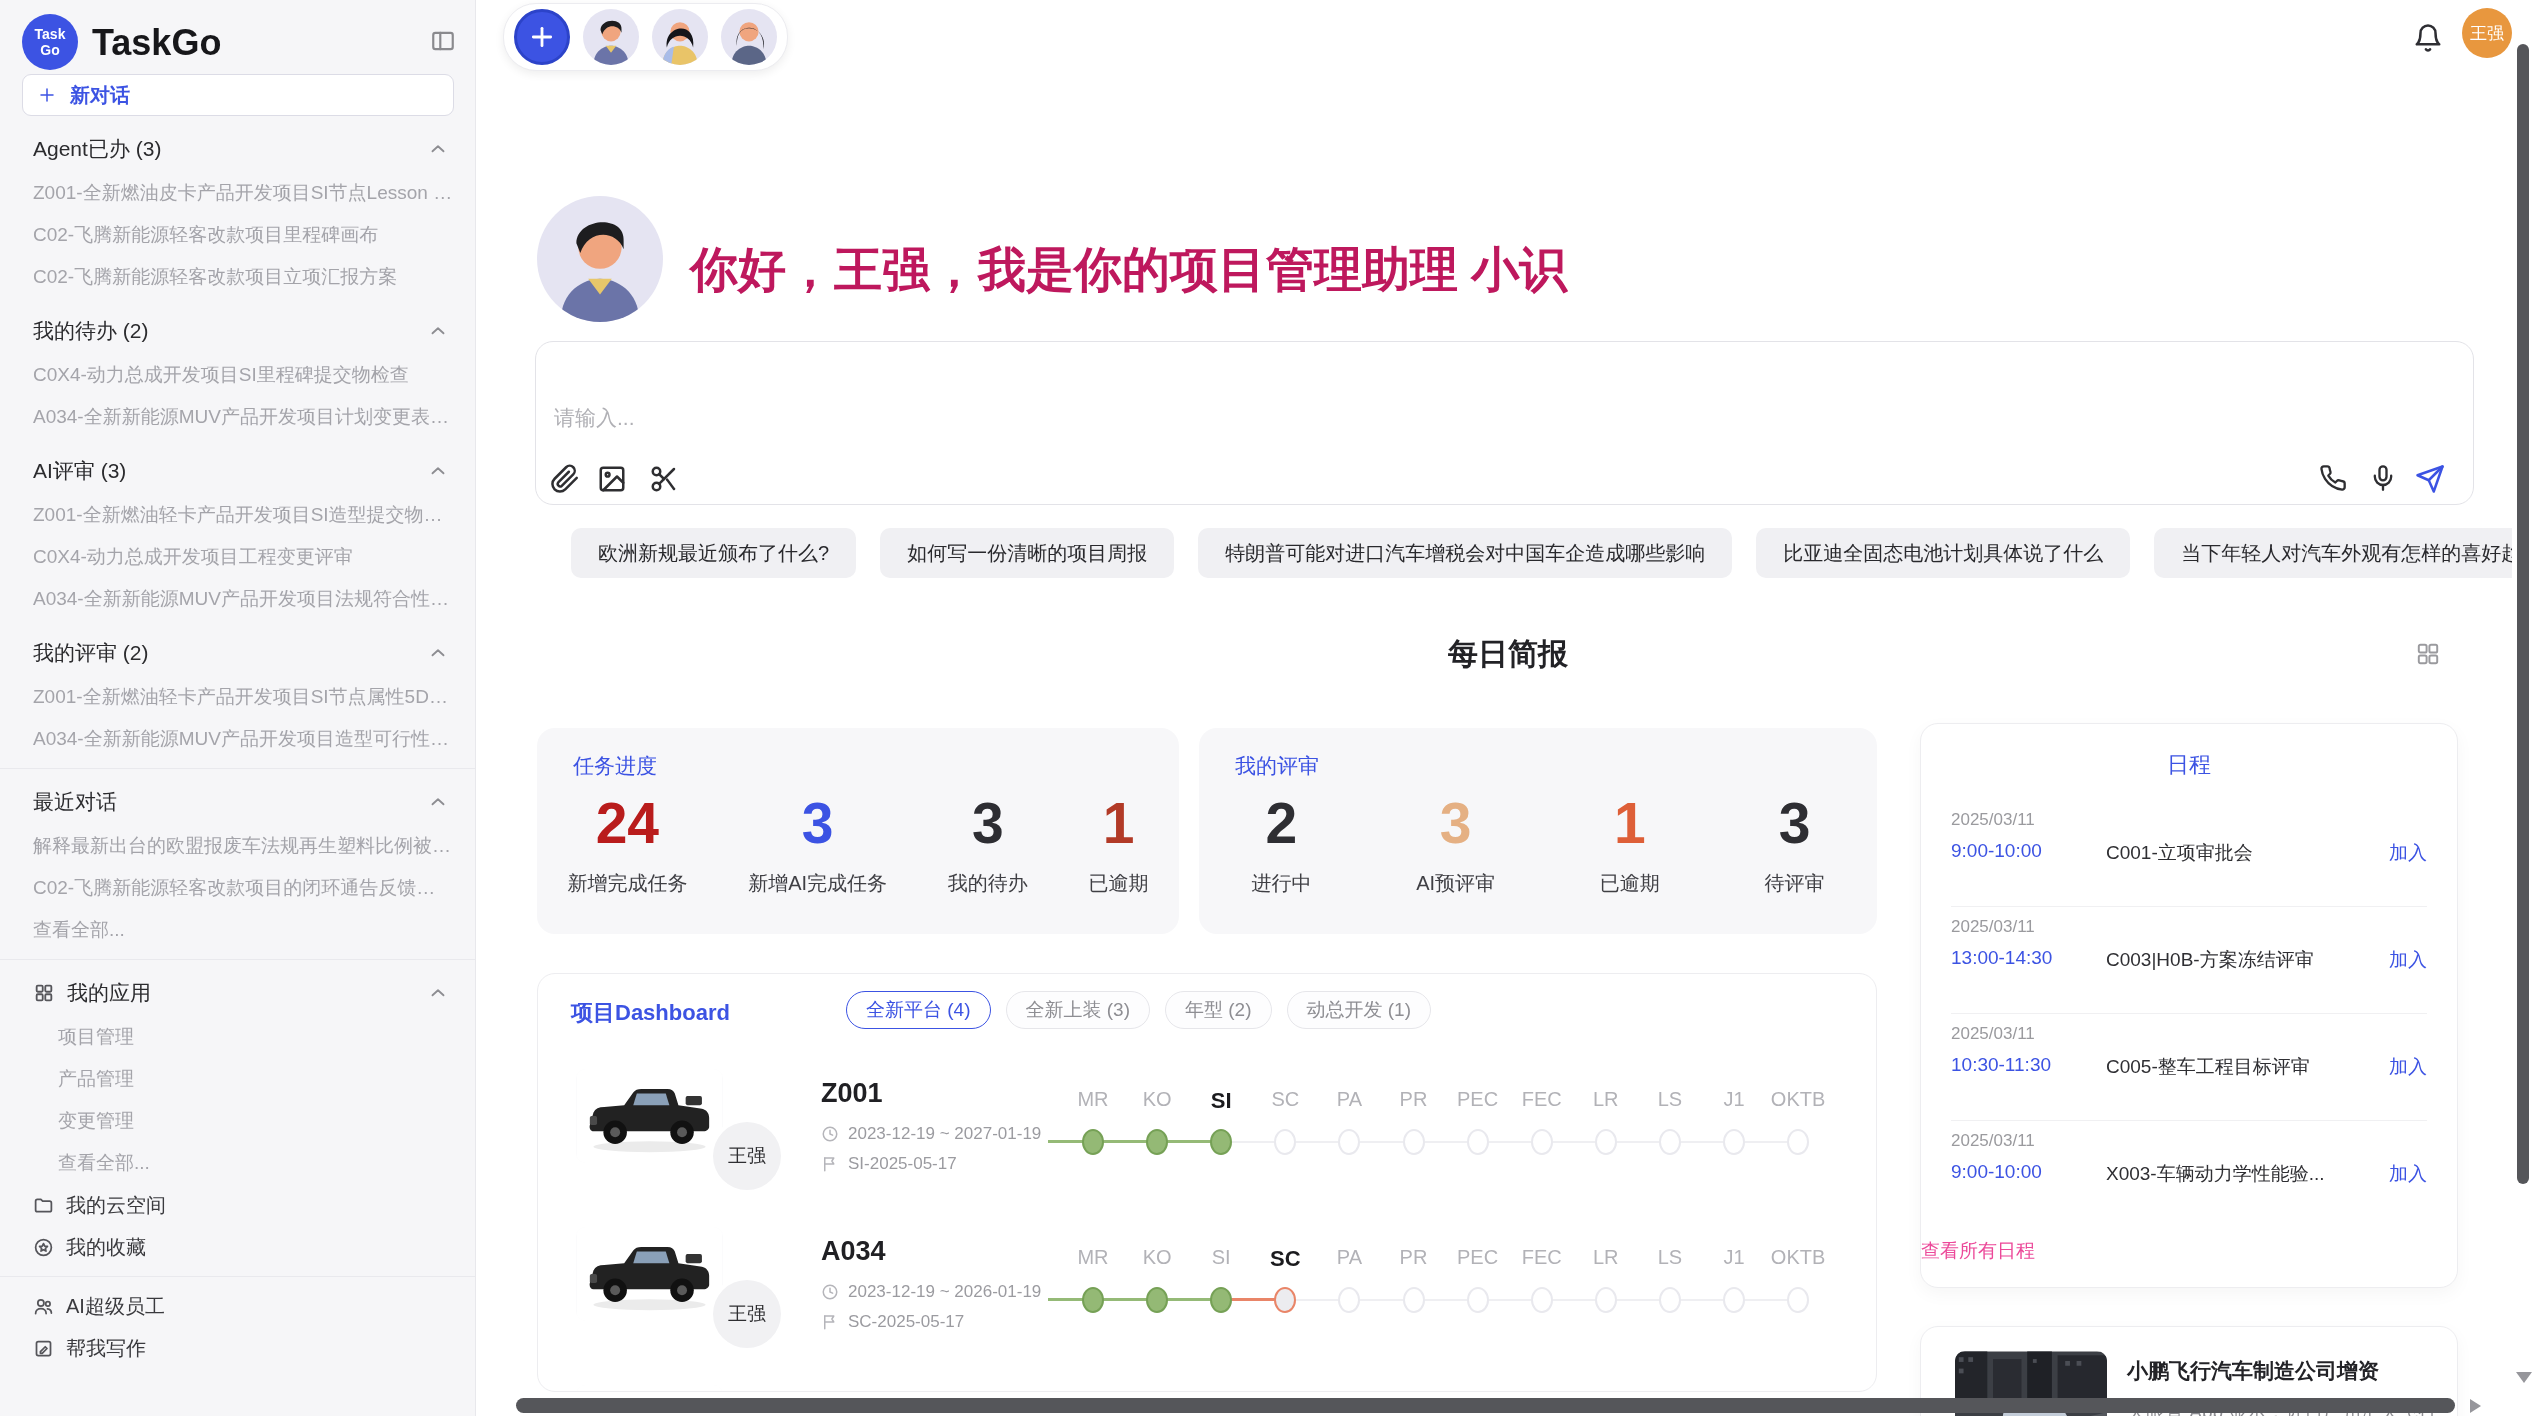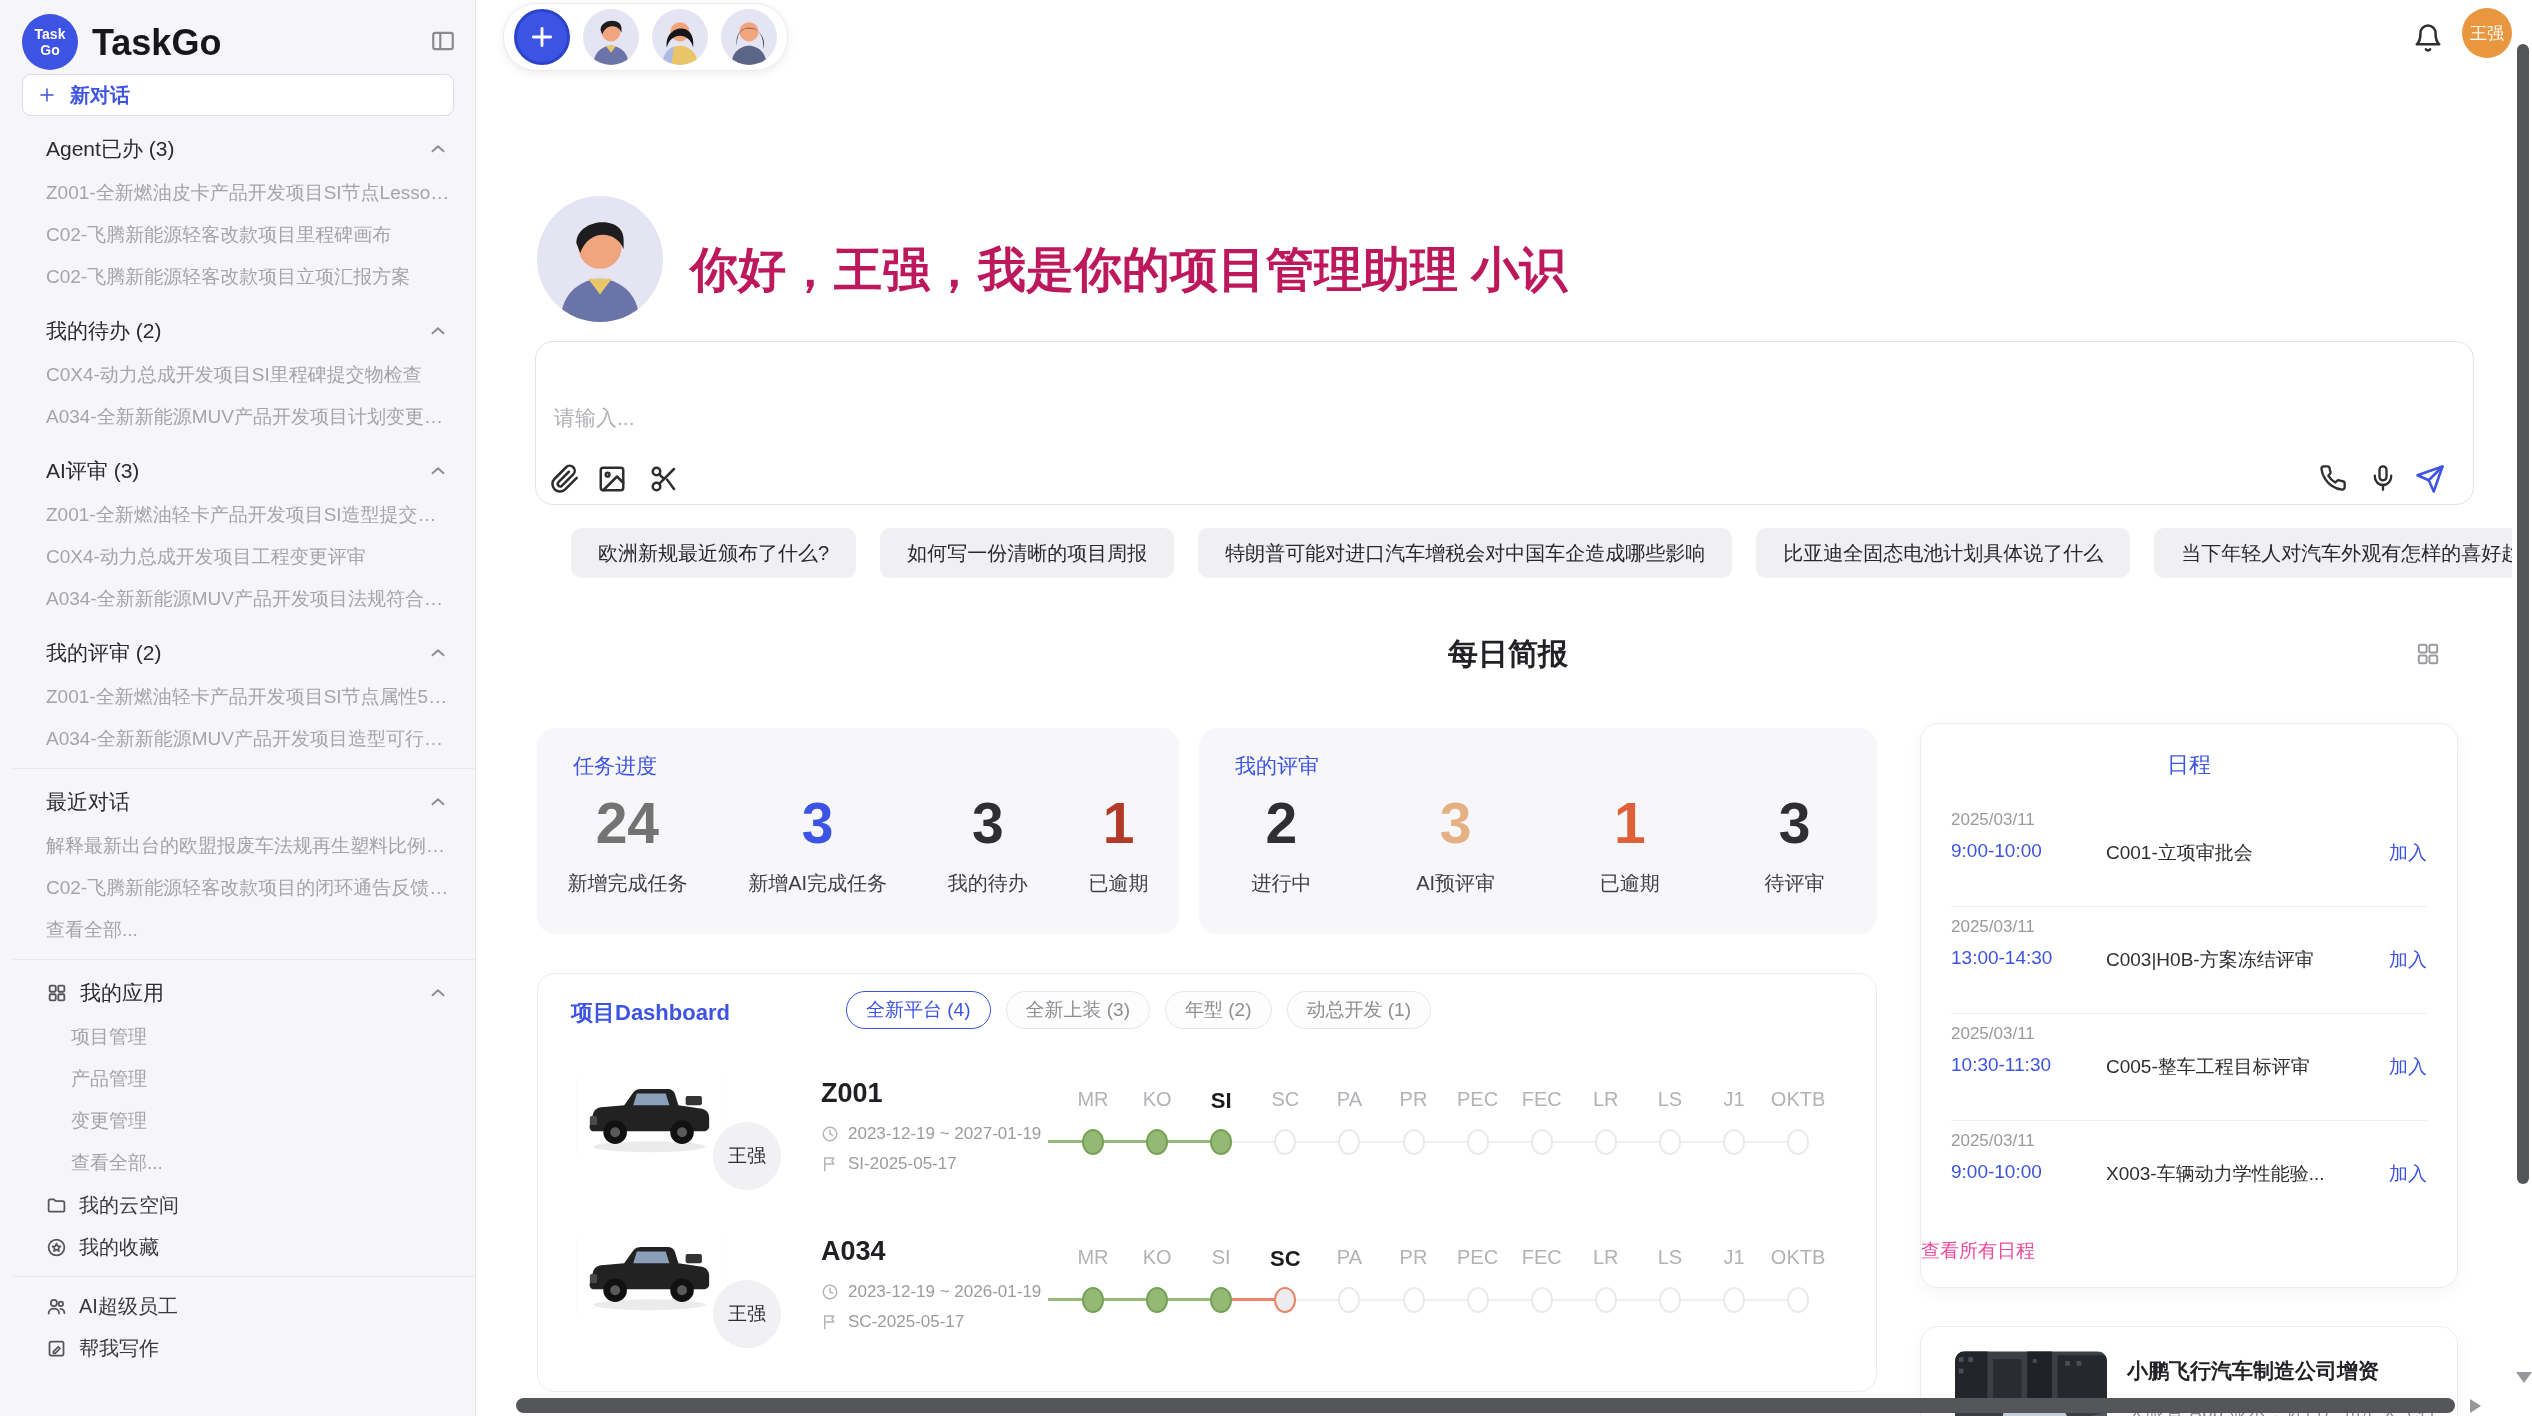--- a/index.html
+++ b/index.html
@@ -14,21 +14,21 @@
   .logo-row{position:relative;height:86px;}
   .logo-circle{position:absolute;left:22px;top:14px;width:56px;height:56px;border-radius:50%;
                background:#3c53e3;color:#fff;display:flex;flex-direction:column;align-items:center;
                justify-content:center;font-size:14px;line-height:16px;font-weight:600;}
   .app-name{position:absolute;left:92px;top:22px;font-size:36px;font-weight:700;color:#17171a;}
   .panel-btn{position:absolute;left:430px;top:28px;width:26px;height:26px;color:#8a8a8e;cursor:pointer;}
   .new-chat{position:absolute;left:22px;top:74px;width:432px;height:42px;background:#fff;
             border:1px solid #dcdce6;border-radius:9px;display:flex;align-items:center;box-sizing:border-box;
             color:#3c53e3;font-size:20px;font-weight:600;cursor:pointer;}
   .new-chat .plus{margin:0 14px 0 15px;font-weight:400;width:18px;height:18px;}
-  .side-scroll{position:absolute;top:116px;left:0;right:0;bottom:0;margin-left:13px;}
+  .side-scroll{position:absolute;top:116px;left:0;right:0;bottom:0;}
   .side-header{height:46px;margin-top:10px;display:flex;align-items:center;padding:0 26px 0 33px;
                font-size:21px;color:#2b2b2e;font-weight:500;cursor:pointer;}
   .side-header .hl{flex:1;}
   .side-chevron{width:22px;height:22px;color:#8d8d92;}
   .side-item{height:42px;line-height:42px;padding:0 22px 0 33px;font-size:19px;color:#a4a4aa;
              white-space:nowrap;overflow:hidden;text-overflow:ellipsis;cursor:pointer;}
   .side-subitem{padding-left:58px;}
   .side-divider{height:1px;background:#e9e9ed;margin:8px 0;}
   .side-link{height:42px;display:flex;align-items:center;padding:0 22px 0 33px;font-size:20px;
              color:#3a3a3e;cursor:pointer;}
@@ -380,21 +380,21 @@
       <rect x="13.3" y="3.5" width="7.2" height="7.2" rx="1.5"></rect>
       <rect x="3.5" y="13.3" width="7.2" height="7.2" rx="1.5"></rect>
       <rect x="13.3" y="13.3" width="7.2" height="7.2" rx="1.5"></rect>
     </svg>
 </div>
 
 <div class="stat-card" id="stat-card-0" style="left:537px;width:642px">
   <div class="sc-title">任务进度</div>
   <div class="stat-row">
       <div class="stat">
-        <div class="num" style="color: #737373;">24</div>
+        <div class="num" style="color: #b91c1c;">24</div>
         <div class="lbl">新增完成任务</div>
       </div>
       <div class="stat">
         <div class="num" style="color: rgb(60, 83, 227);">3</div>
         <div class="lbl">新增AI完成任务</div>
       </div>
       <div class="stat">
         <div class="num" style="color: rgb(46, 46, 51);">3</div>
         <div class="lbl">我的待办</div>
       </div>

